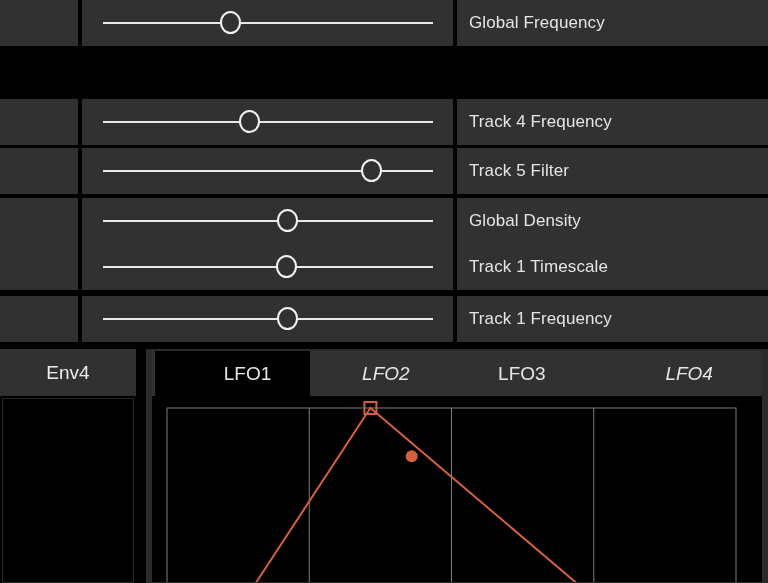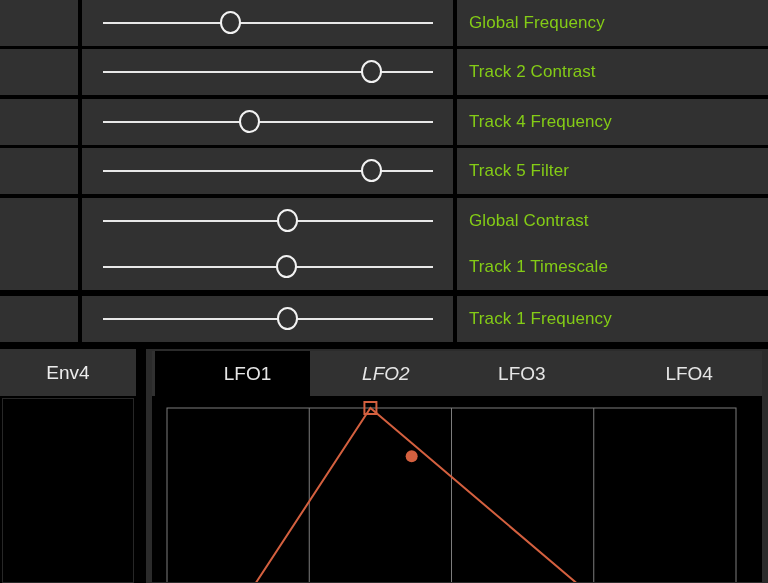--- a/index.html
+++ b/index.html
@@ -73,21 +73,21 @@
     box-sizing: border-box;
   }
 
   .param-label {
     position: absolute;
     left: 12px;
     top: 0;
     height: 46px;
     line-height: 46px;
     font-size: 17px;
-    color: #84cc16;
+    color: #e5e5e5;
     letter-spacing: 0.1px;
     white-space: nowrap;
   }
 
   
   #bottom {
     position: absolute;
     left: 0;
     top: 349px;
     width: 740px;
@@ -197,66 +197,54 @@
         <div class="cell cell-slider">
           <div class="slider-wrap">
             <div class="slider-track"></div>
             <div class="slider-thumb" style="left: 148.05px;"></div>
           </div>
         </div>
         <div class="cell cell-label">
           <div class="param-label">Global Frequency</div>
         </div>
       </div>
-      <div class="param-row" style="top: 49.4px;">
+      <div class="param-row" style="top: 98.8px;">
+        <div class="cell cell-index"></div>
+        <div class="cell cell-slider">
+          <div class="slider-wrap">
+            <div class="slider-track"></div>
+            <div class="slider-thumb" style="left: 166.86px;"></div>
+          </div>
+        </div>
+        <div class="cell cell-label">
+          <div class="param-label">Track 4 Frequency</div>
+        </div>
+      </div>
+      <div class="param-row" style="top: 148.2px;">
         <div class="cell cell-index"></div>
         <div class="cell cell-slider">
           <div class="slider-wrap">
             <div class="slider-track"></div>
             <div class="slider-thumb" style="left: 288.96px;"></div>
           </div>
         </div>
         <div class="cell cell-label">
-          <div class="param-label">Track 2 Contrast</div>
-        </div>
-      </div>
-      <div class="param-row" style="top: 98.8px;">
-        <div class="cell cell-index"></div>
-        <div class="cell cell-slider">
-          <div class="slider-wrap">
-            <div class="slider-track"></div>
-            <div class="slider-thumb" style="left: 166.86px;"></div>
-          </div>
-        </div>
-        <div class="cell cell-label">
-          <div class="param-label">Track 4 Frequency</div>
-        </div>
-      </div>
-      <div class="param-row" style="top: 148.2px;">
-        <div class="cell cell-index"></div>
-        <div class="cell cell-slider">
-          <div class="slider-wrap">
-            <div class="slider-track"></div>
-            <div class="slider-thumb" style="left: 288.96px;"></div>
-          </div>
-        </div>
-        <div class="cell cell-label">
           <div class="param-label">Track 5 Filter</div>
         </div>
       </div>
       <div class="param-row" style="top: 197.6px;">
         <div class="cell cell-index"></div>
         <div class="cell cell-slider">
           <div class="slider-wrap">
             <div class="slider-track"></div>
             <div class="slider-thumb" style="left: 204.81px;"></div>
           </div>
         </div>
         <div class="cell cell-label">
-          <div class="param-label">Global Contrast</div>
+          <div class="param-label">Global Density</div>
         </div>
       </div>
       <div class="param-row" style="top: 244px;">
         <div class="cell cell-index"></div>
         <div class="cell cell-slider">
           <div class="slider-wrap">
             <div class="slider-track"></div>
             <div class="slider-thumb" style="left: 203.82px;"></div>
           </div>
         </div>
@@ -286,21 +274,21 @@
       </div>
       <div id="env-body"></div>
     </div>
 
     <div id="lfo-panel">
       <div id="lfo-panel-inner">
         <div id="tabbar">
             <div class="tab active" style="left: 3px; width: 155px; padding-left: 30px;">LFO1</div>
             <div class="tab" style="left: 158px; width: 151.667px; font-style: italic;">LFO2</div>
             <div class="tab" style="left: 294px; width: 151.667px;">LFO3</div>
-            <div class="tab" style="left: 461.333px; width: 151.667px;">LFO4</div>
+            <div class="tab" style="left: 461.333px; width: 151.667px; font-style: italic;">LFO4</div>
           </div>
         <div id="chart-area">
             <svg id="chart-svg" width="610" height="186">
               <rect x="15" y="12" width="569" height="230" fill="none" stroke="#7d7d7d" stroke-width="1"></rect>
               <line x1="157.25" x2="157.25" y1="12" y2="242" stroke="#7d7d7d" stroke-width="1"></line>
               <line x1="299.5" x2="299.5" y1="12" y2="242" stroke="#7d7d7d" stroke-width="1"></line>
               <line x1="441.75" x2="441.75" y1="12" y2="242" stroke="#7d7d7d" stroke-width="1"></line>
               <line x1="15" x2="584" y1="193.70000000000002" y2="193.70000000000002" stroke="#7d7d7d" stroke-width="1"></line>
               <polyline points="15,322.5 218.4175,12 584,322.5" fill="none" stroke="#d4603f" stroke-width="2"></polyline>
               <rect x="212.4175" y="6" width="12" height="12" fill="none" stroke="#d4603f" stroke-width="2"></rect>

